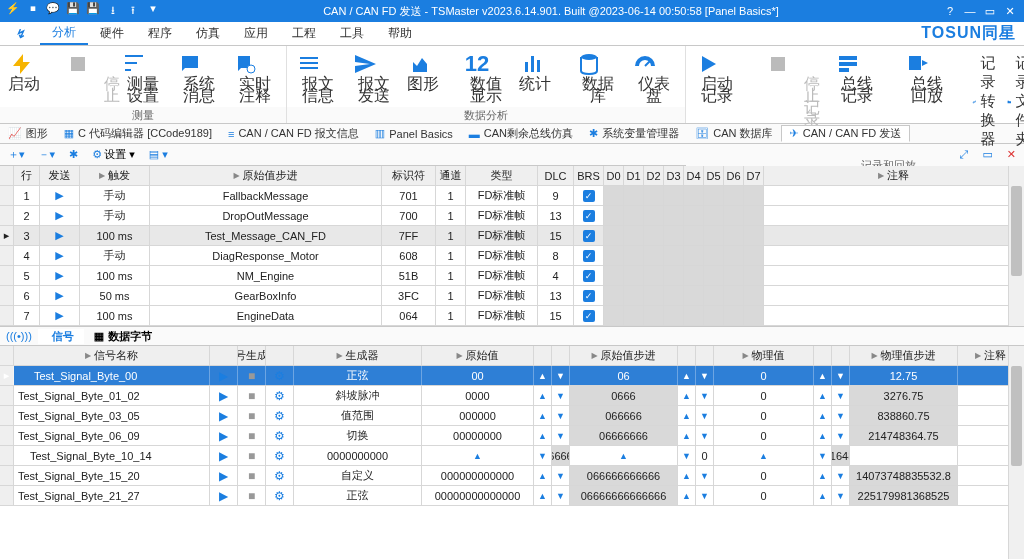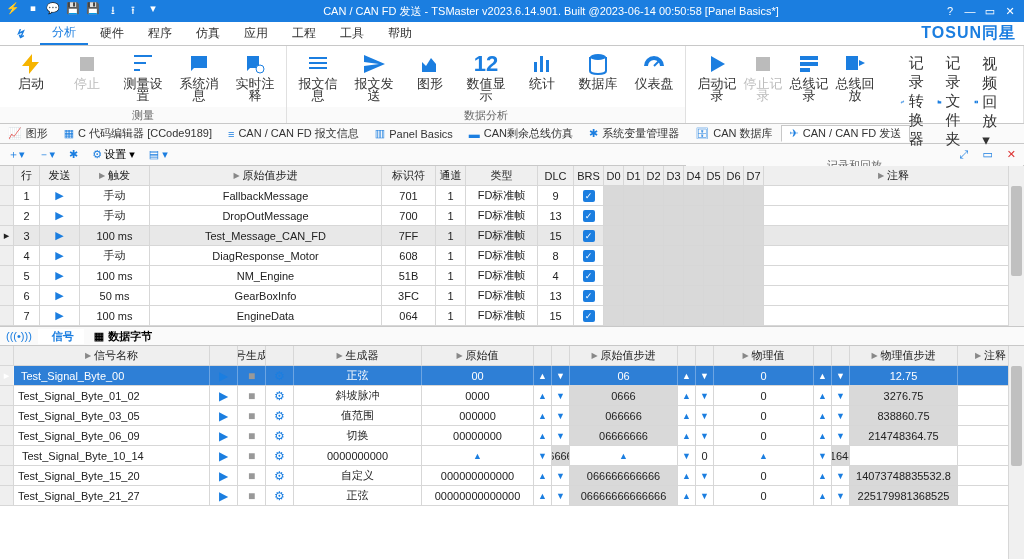--- a/index.html
+++ b/index.html
@@ -25,25 +25,25 @@
   .menubar { height: 24px; display: flex; align-items: center; font-size: 12px; border-bottom: 1px solid var(--border-grey); }
   .menubar .logo { width: 40px; text-align: center; color: var(--blue); font-weight: bold; font-style: italic; }
   .menubar .mi { padding: 2px 12px; color: #333; }
   .menubar .mi.active { color: var(--blue); border-bottom: 2px solid var(--blue); }
   .menubar .brand { margin-left: auto; margin-right: 8px; color: var(--blue); font-weight: bold; font-size: 16px; letter-spacing: 1px; }
   
   .ribbon { height: 78px; display: flex; border-bottom: 1px solid var(--border-grey); font-size: 11px; }
   .rgroup { display: flex; flex-direction: column; border-right: 1px solid #e0e0e0; }
   .rgroup .items { display: flex; align-items: flex-start; padding: 4px 8px; gap: 10px; flex: 1; }
   .rgroup .glabel { height: 16px; line-height: 16px; text-align: center; font-size: 11px; color: #666; background: #fafafa; }
-  .rbtn { display: flex; flex-direction: column; align-items: center; width: 46px; }
+  .rbtn { display: flex; flex-direction: column; align-items: flex-start; width: 46px; }
   .rbtn .ric { width: 28px; height: 28px; display: flex; align-items: center; justify-content: center; color: var(--blue); }
   .rbtn .ric.grey { color: #bbb; }
-  .rbtn .lbl { font-size: 13px; color: #333; text-align: center; line-height: 12px; }
-  .rbtn.disabled .lbl { color: #bbb; }
+  .rbtn .lbl { font-size: 16px; color: #333; text-align: center; line-height: 12px; }
+  .rbtn.disabled .lbl { color: #bbb; margin-left: 40px; }
   .rside { display: flex; flex-direction: row; gap: 2px; padding: 4px 8px; font-size: 15px; color: #333; }
   .rside div { display: flex; align-items: center; gap: 4px; }
   .rside svg { color: var(--blue); }
   
   .doctabs { height: 20px; display: flex; align-items: center; font-size: 11px; border-bottom: 1px solid var(--border-grey); background: #fafafa; overflow: hidden; }
   .doctabs .dt { padding: 0 8px; display: flex; align-items: center; gap: 4px; color: #333; white-space: nowrap; }
   .doctabs .dt.active { background: #fff; border: 1px solid var(--border-grey); border-bottom: 1px solid #fff; }
   .doctabs svg, .doctabs .tic { color: var(--blue); }
   
   .gridtoolbar { height: 22px; display: flex; align-items: center; font-size: 11px; border-bottom: 1px solid var(--border-grey); background: #fafafa; gap: 6px; padding: 0 4px; }
@@ -225,21 +225,21 @@
               <path d="M12 14l5-5" stroke="currentColor" stroke-width="2"></path>
             </svg>
           </div>
     <div class="lbl">仪表盘</div>
         </div>
       </div>
       <div class="glabel">数据分析</div>
     </div>
   <div class="rgroup" id="rg3" style="flex:1">
     <div class="items" style="gap:14px">
-      <div id="rg3items" style="display:flex;gap:0">
+      <div id="rg3items" style="display:flex;gap:24px">
           <div class="rbtn">
     <div class="ric">
               <svg width="24" height="24" viewBox="0 0 24 24" fill="currentColor">
                 <path d="M6 4l14 8-14 8z"></path>
               </svg>
             </div>
     <div class="lbl">启动记录</div>
           </div>
           <div class="rbtn disabled">
     <div class="ric grey">
@@ -701,21 +701,21 @@
           <div class=" "></div>
           <div class=" hdrsort">物理值</div>
           <div class=" "></div>
           <div class=" "></div>
           <div class=" hdrsort">物理值步进</div>
           <div class=" hdrsort">注释</div>
         </div>
       <div id="g2body">
           <div class="gr g2cols selrow">
             <div class="leftgutter">▸</div>
-            <div style="justify-content:flex-start;padding-left:7px">Test_Signal_Byte_00</div>
+            <div style="justify-content:flex-start;padding-left:20px">Test_Signal_Byte_00</div>
             <div>
               <span class="ico play">▶</span>
             </div>
             <div>
               <span class="ico sq">■</span>
             </div>
             <div>
               <span class="ico gear">⚙</span>
             </div>
             <div>正弦</div>
@@ -865,21 +865,21 @@
             <div>
               <span class="tri" style="color:#1b7ee0">▼</span>
             </div>
             <div>
               <div class="stepcell">214748364.75</div>
             </div>
             <div></div>
           </div>
           <div class="gr g2cols">
             <div class="leftgutter"></div>
-            <div style="justify-content:flex-start;padding-left:8px">Test_Signal_Byte_10_14</div>
+            <div style="justify-content:flex-start;padding-left:16px">Test_Signal_Byte_10_14</div>
             <div>
               <span class="ico play">▶</span>
             </div>
             <div>
               <span class="ico sq">■</span>
             </div>
             <div>
               <span class="ico gear">⚙</span>
             </div>
             <div>0000000000</div>

